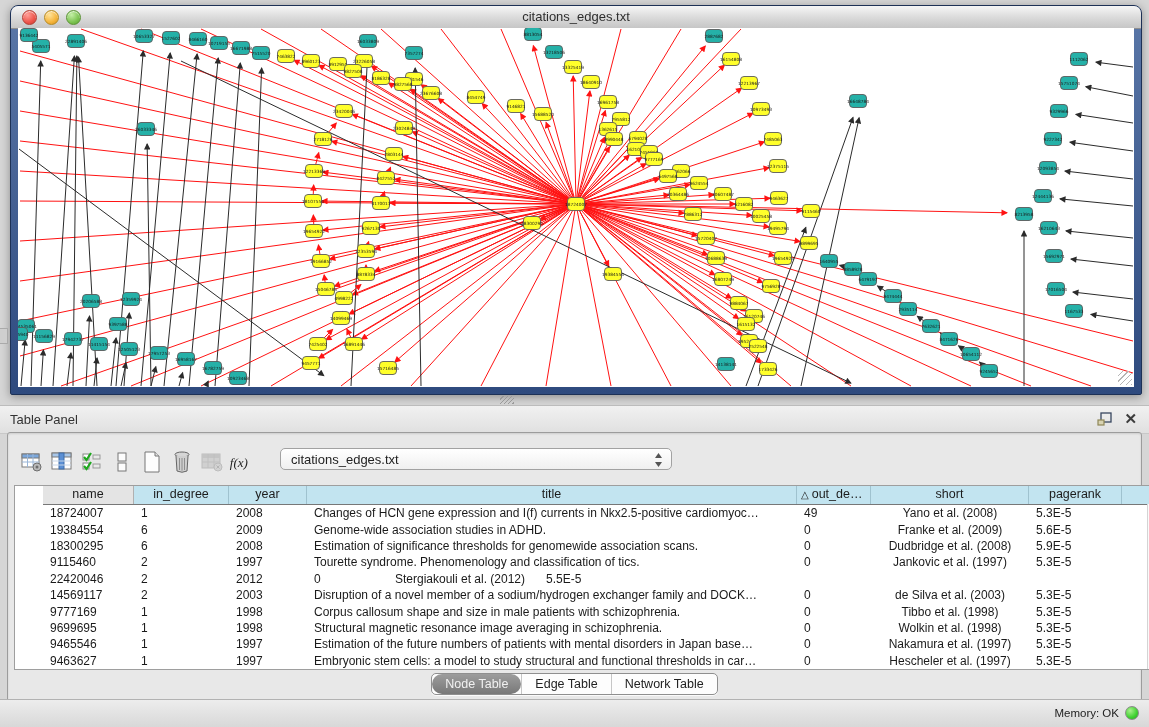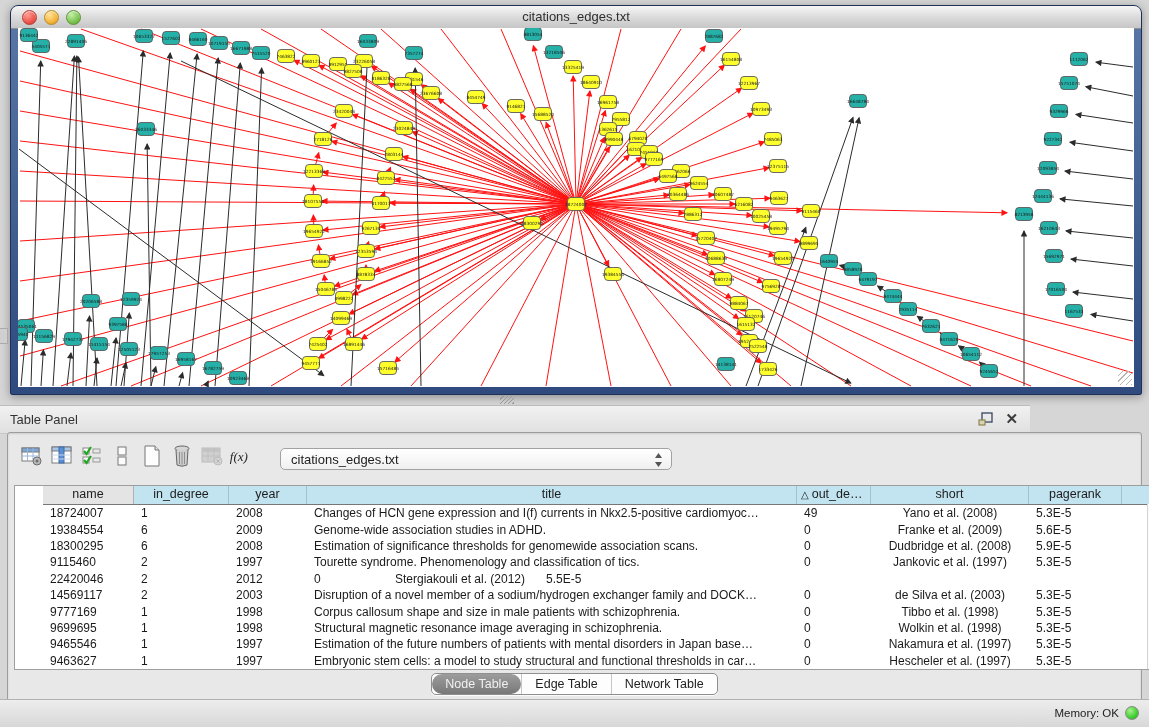--- a/index.html
+++ b/index.html
@@ -23,30 +23,30 @@
   .canvas{position:absolute;left:7px;top:22px;right:7px;bottom:7px;background:#fff;overflow:hidden;}
   .canvas svg{position:absolute;left:0;top:0;}
   .grip{position:absolute;right:2px;bottom:2px;width:14px;height:14px;
     background:repeating-linear-gradient(135deg,transparent 0 3px,#b5b5b5 3px 4px);}
 
   
   .splitter-glyph{position:absolute;left:500px;top:396px;width:14px;height:8px;
     background:repeating-linear-gradient(135deg,transparent 0 2px,#9a9a9a 2px 3px);}
 
   
-  .tp-header{position:absolute;left:0;top:405px;width:1030px;height:27px;
+  .tp-header{position:absolute;left:0;top:405px;width:1149px;height:27px;
     background:linear-gradient(#f1f1f1,#e0e0e0);border-top:1px solid #bcbcbc;border-bottom:1px solid #c8c8c8;}
   .tp-title{position:absolute;left:10px;top:6px;font-size:13px;color:#333;}
   .tp-float{position:absolute;right:36px;top:6px;width:16px;height:14px;cursor:default;}
   .tp-close{position:absolute;right:12px;top:4px;font-size:15px;font-weight:bold;color:#3c3c3c;cursor:default;}
 
   .tp-body{position:absolute;left:7px;top:432px;width:1133px;height:268px;background:#e8e8e8;
     border:1px solid #9c9c9c;border-radius:3px;box-shadow:inset 0 1px 2px rgba(0,0,0,.12);}
 
-  .toolbar{position:absolute;left:10px;top:8px;height:36px;display:flex;align-items:flex-start;gap:2px;}
+  .toolbar{position:absolute;left:10px;top:8px;height:36px;display:flex;align-items:flex-end;gap:2px;}
   .tool-btn{width:28px;height:30px;display:flex;align-items:center;justify-content:center;background:transparent;border:none;padding:0;}
   .dropdown{position:absolute;left:272px;top:15px;width:392px;height:22px;
     border:1px solid #a2a2a2;border-radius:5px;background:linear-gradient(#ffffff,#f0f0f0);
     font-size:13px;color:#222;line-height:22px;padding-left:10px;box-sizing:border-box;}
   .dd-arrows{position:absolute;right:8px;top:3px;width:9px;height:16px;}
 
   .table-wrap{position:absolute;left:6px;top:52px;width:1120px;height:183px;background:#fff;
     border:1px solid #9e9e9e;overflow:hidden;padding-left:28px;}
   .thead{display:flex;height:18px;border-bottom:1px solid #777;}
   .th{flex-shrink:0;box-sizing:border-box;background:#c2e4f0;border-right:1px solid #9fc2cf;

